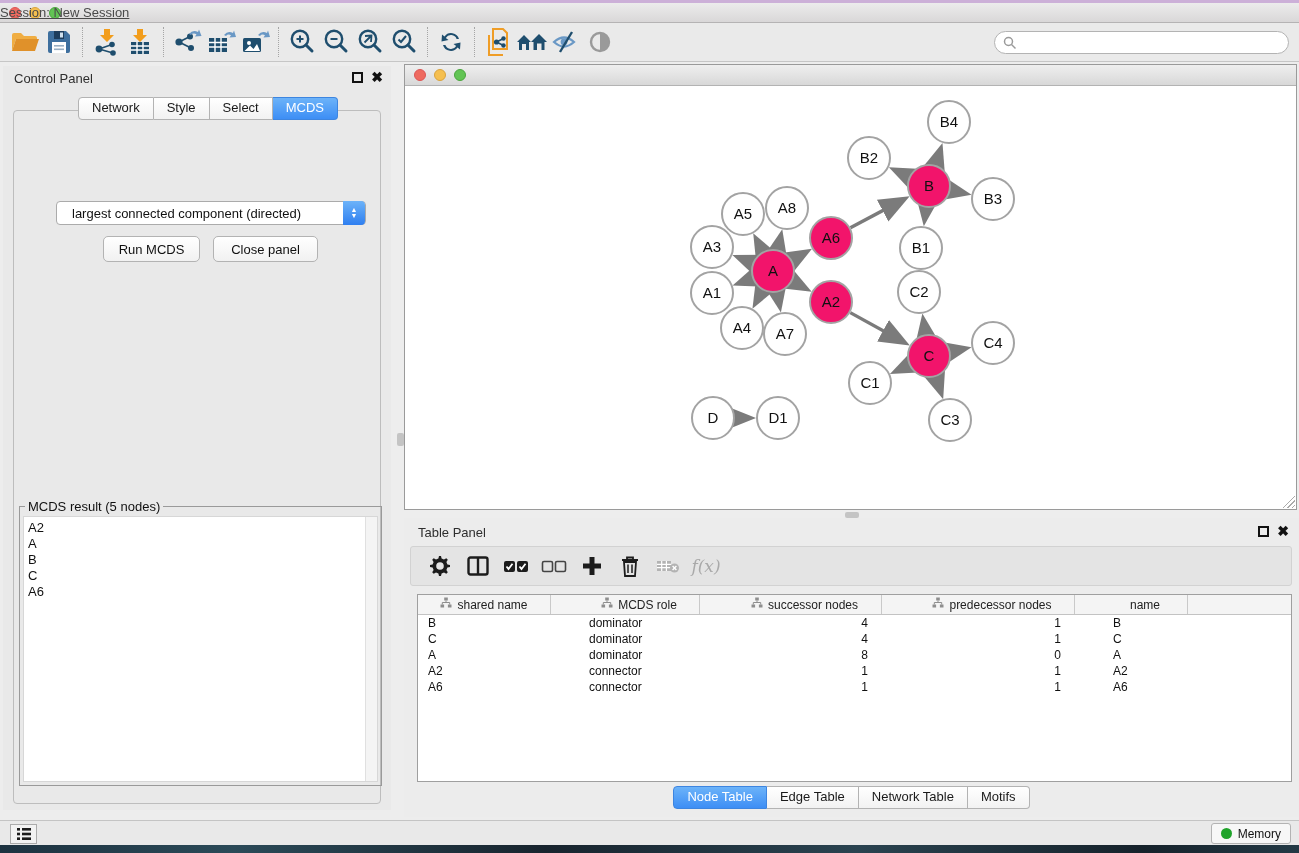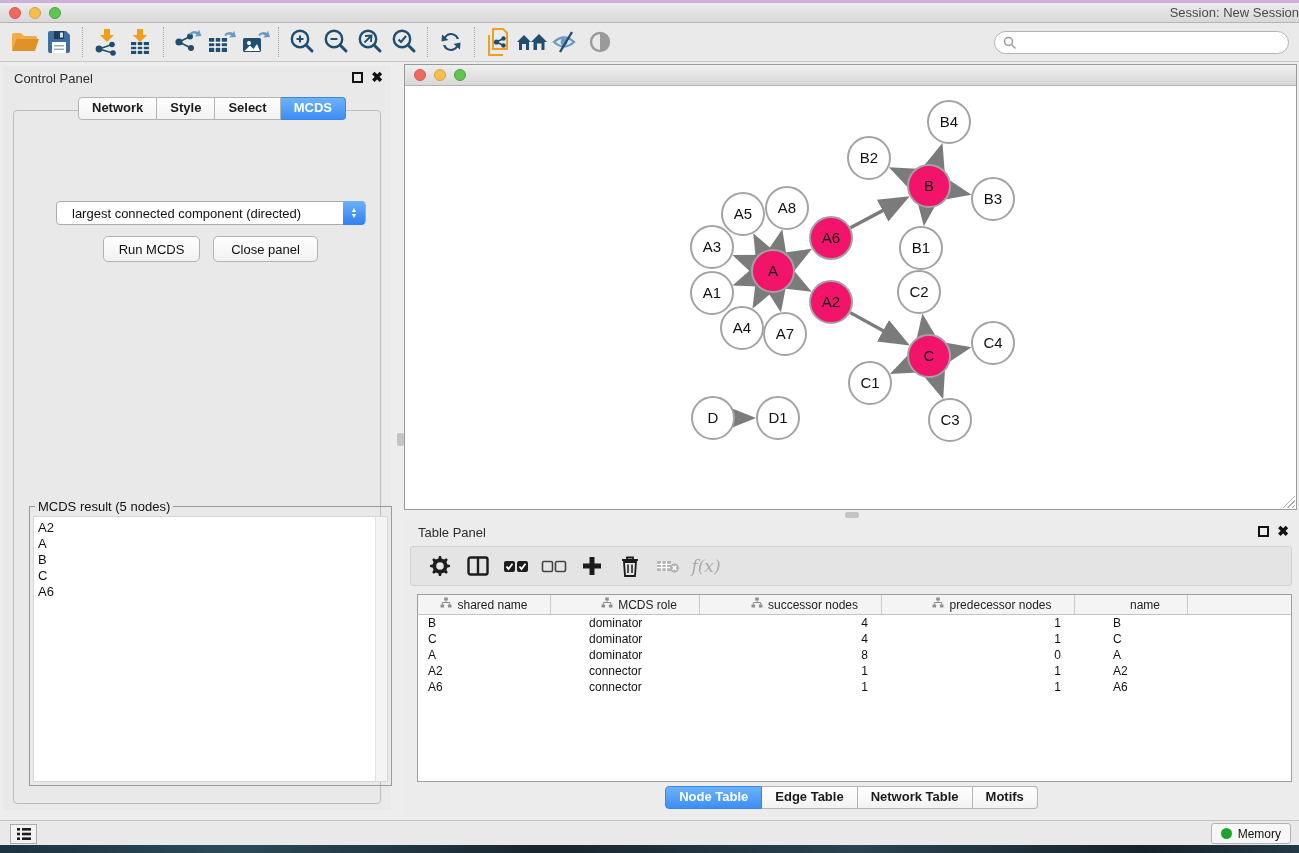--- a/index.html
+++ b/index.html
@@ -10,22 +10,22 @@
   
   #top-strip { left:0; top:0; width:1299px; height:3px; background:#ccb0d8; }
   #titlebar { left:0; top:3px; width:1299px; height:20px;
     background:linear-gradient(#ececec,#d9d7d8); border-bottom:1px solid #b5b3b4;
     display:flex; align-items:center; }
   .lights { display:flex; gap:8px; margin-left:9px; }
   .light { width:12px; height:12px; border-radius:50%; }
   .light.red { background:#ee6a5f; border:1px solid #d55; }
   .light.yellow { background:#f5bf4f; border:1px solid #d9a33c; }
   .light.green { background:#62c454; border:1px solid #4aa53e; }
-  #titlebar .title { position:absolute; left:0; right:0; text-align:right;
-    font-size:13px; color:#4a4a4a; }
+  #titlebar .title { position:absolute; left:0; right:0; text-align:left;
+    font-size:13px; color:#4a4a4a;text-decoration:underline; }
 
   #toolbar { left:0; top:23px; width:1299px; height:39px; background:#eaeaea;
     border-bottom:1px solid #c6c6c6; display:flex; align-items:center; }
   .tb-icon { width:34px; height:32px; display:flex; align-items:center; justify-content:center; }
   .tb-sep { height:30px; border-left:1px dotted #a5a5a5; margin:0 6px; }
   #toolbar-search { position:absolute; right:10px; top:8px; width:295px; height:23px;
     background:#fff; border:1px solid #b3b3b3; border-radius:12px;
     display:flex; align-items:center; padding-left:8px; }
   #toolbar-search svg { flex:0 0 auto; }
   #toolbar-search input { border:none; outline:none; flex:1; height:18px; font-size:12px;
@@ -35,21 +35,21 @@
   #control-panel { left:3px; top:66px; width:388px; height:744px; background:#e9e9e9; }
   #cp-titlerow { position:absolute; left:0; top:0; width:100%; height:24px; }
   #cp-title { position:absolute; left:11px; top:5px; font-size:13px; color:#2e2e2e; }
   .panel-float { position:absolute; width:11px; height:11px; border:2px solid #111; top:6px; }
   .panel-close { position:absolute; top:3px; font-size:14px; font-weight:bold; color:#111; cursor:default; }
   #cp-float { right:28px; } #cp-close { right:8px; }
 
   .seg-tabs { display:flex; }
   #cp-tabs { position:absolute; left:75px; top:31px; z-index:3; }
   .seg-tab { font-size:13px; color:#1a1a1a; background:linear-gradient(#ffffff,#f2f2f2);
-    border:1px solid #b3b3b3; border-left:none; padding:3px 13px 4px; line-height:14px;font-weight:bold; }
+    border:1px solid #b3b3b3; border-left:none; padding:3px 13px 4px; line-height:14px; }
   .seg-tab:first-child { border-left:1px solid #b3b3b3; border-radius:4px 0 0 4px; }
   .seg-tab:last-child { border-radius:0 4px 4px 0; }
   .seg-tab.selected { background:linear-gradient(#6cb3f9,#3d8ef5); color:#fff; border-color:#3d85e0; }
 
   #cp-box { position:absolute; left:10px; top:44px; width:368px; height:694px;
     border:1px solid #bdbdbd; border-radius:4px; background:#e9e9e9; }
   #opt-label { position:absolute; left:0; width:100%; top:66px; text-align:center;
     font-size:13px; color:#111; }
   #criterion-select { position:absolute; left:42px; top:90px; width:310px; height:24px;
     background:#fff; border:1px solid #ababab; border-radius:4px;
@@ -58,21 +58,21 @@
     background:linear-gradient(#6cb3f9,#2f7ff0); border-radius:0 4px 4px 0;
     display:flex; flex-direction:column; align-items:center; justify-content:center; color:#fff; }
   #criterion-stepper span { font-size:7px; line-height:6px; }
   .mac-btn { position:absolute; height:26px; background:linear-gradient(#ffffff,#f1f1f1);
     border:1px solid #b3b3b3; border-radius:5px; font-size:13px; color:#111;
     display:flex; align-items:center; justify-content:center;
     font-family:"Liberation Sans",sans-serif; }
   #run-btn { left:89px; top:125px; width:97px; }
   #closepanel-btn { left:199px; top:125px; width:105px; }
 
-  #result-box { position:absolute; left:15px; top:395px; width:363px; height:280px;
+  #result-box { position:absolute; left:5px; top:395px; width:363px; height:280px;
     border:1px solid #9a9a9a; }
   #result-title { position:absolute; left:5px; top:-8px; background:#e9e9e9;
     padding:0 3px; font-size:13px; color:#111; }
   #result-list { position:absolute; left:3px; top:9px; right:3px; bottom:3px;
     background:#fff; border:1px solid #d7d7d7; overflow:hidden; }
   #result-scroll { position:absolute; right:0; top:0; bottom:0; width:12px;
     background:#f4f4f4; border-left:1px solid #e0e0e0; }
   #result-items { list-style:none; padding:3px 0 0 4px; }
   #result-items li { font-size:13px; line-height:16px; color:#111; }
 

